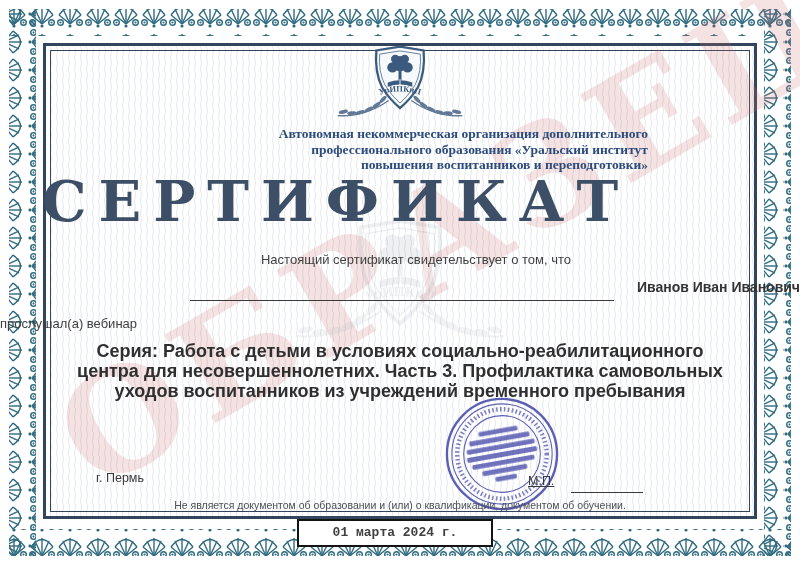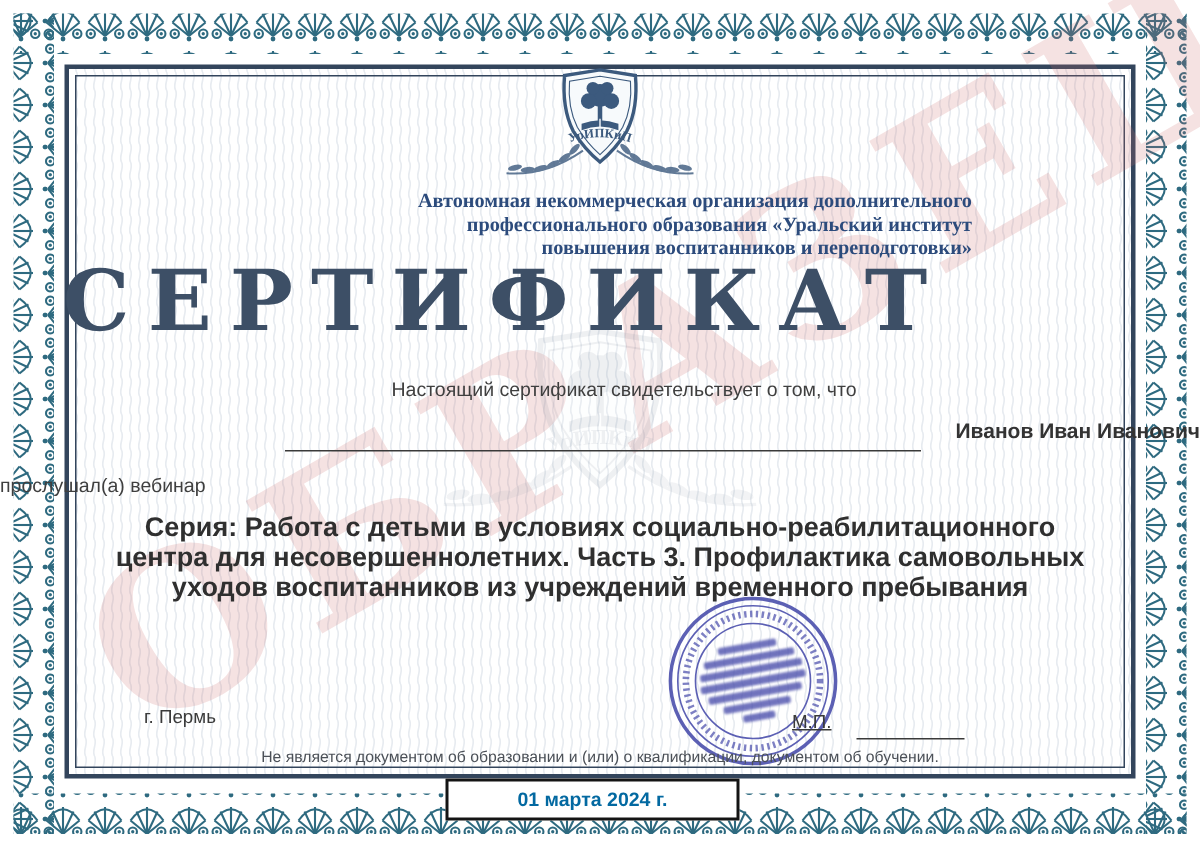--- a/index.html
+++ b/index.html
@@ -27,21 +27,21 @@
         font-size:18px;font-weight:bold;line-height:20px;color:#2f2f2f;}
   .stamp{position:absolute;left:443px;top:395px;width:118px;height:118px;z-index:2;opacity:0.92;}
   .city{position:absolute;left:64px;top:471px;z-index:2;font-size:12.5px;color:#3a3a3a;padding-left:32px;}
   .director{position:absolute;left:265px;top:456px;z-index:2;font-size:12.5px;line-height:16px;color:#3a3a3a;}
   .mp{position:absolute;left:528px;top:474px;z-index:3;font-size:12.5px;color:#3a3a3a;text-decoration:underline;}
   .sig-line{position:absolute;left:571px;top:480px;width:72px;height:12px;border-bottom:1.5px solid #3a3a3a;z-index:2;}
   .disclaimer{position:absolute;left:0;top:499px;width:800px;text-align:center;z-index:2;
         font-size:10.5px;color:#4b5057;}
   .date-box{position:absolute;left:297px;top:519px;width:192px;height:24px;z-index:3;
         background:#ffffff;border:2px solid #141414;text-align:center;line-height:24px;
-        font-size:13px;font-weight:bold;color:#0369a1;}
+        font-size:13px;font-weight:bold;color:#404040;font-family:Liberation Mono, monospace;}
   .defs-holder{position:absolute;width:0;height:0;overflow:hidden;}
 </style>
 </head>
 <body>
 
 <svg class="defs-holder" aria-hidden="true">
   <defs>
     <symbol id="emblem" viewBox="0 0 180 90">
 
       <g id="branchL" fill="currentColor" opacity="0.8">

